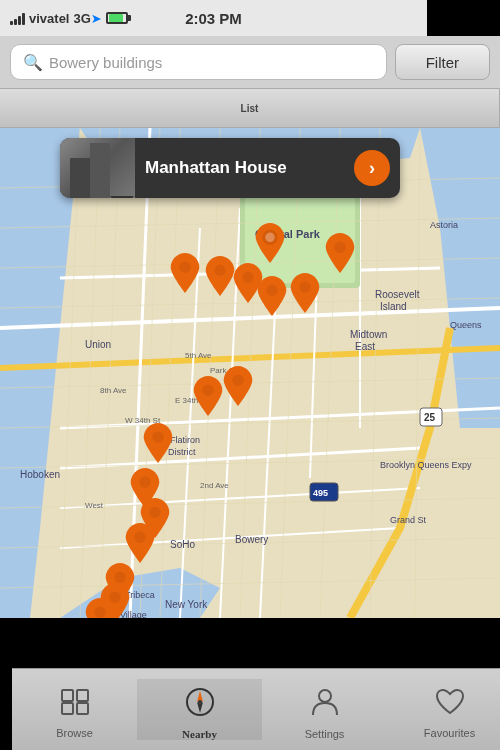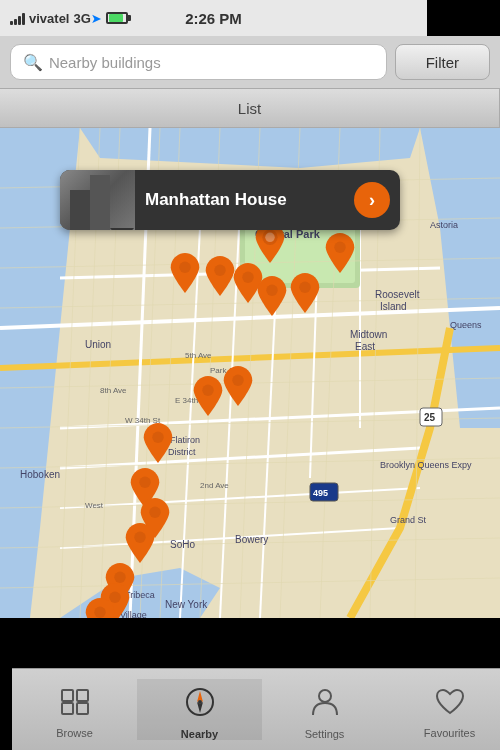--- a/index.html
+++ b/index.html
@@ -144,22 +144,22 @@
       border-top: 1px solid #aaa;
       border-bottom: 1px solid #aaa;
       position: relative;
       z-index: 10;
     }
     .view-tab {
       flex: 1;
       display: flex;
       align-items: center;
       justify-content: center;
-      font-size: 15px;
-      font-weight: 400;
+      font-size: 10px;
+      font-weight: 700;
       color: #444;
       cursor: pointer;
       background: linear-gradient(to bottom, #ddd, #c0c0c0);
     }
     .view-tab:first-child {
       border-right: 1px solid #aaa;
     }
     .view-tab.active {
       background: linear-gradient(to bottom, #c0c0c0, #aaa);
     }
@@ -187,21 +187,20 @@
       top: 10px;
       left: 60px;
       width: 340px;
       background: #333;
       border-radius: 10px;
       display: flex;
       align-items: center;
       overflow: hidden;
       z-index: 20;
       box-shadow: 0 3px 8px rgba(0,0,0,0.4);
-      margin-top: 32px;
     }
     #map-popup::after {
       content: '';
       position: absolute;
       bottom: -12px;
       left: 50px;
       width: 0;
       height: 0;
       border-left: 12px solid transparent;
       border-right: 12px solid transparent;
@@ -287,20 +286,21 @@
       color: #333;
     }
     .tab-item .tab-label {
       font-size: 11px;
       color: #555;
       font-weight: 500;
     }
     .tab-item.active .tab-label {
       color: #333;
       font-weight: 700;
+      font-family: Liberation Serif, serif;
     }
     .tab-item.active {
       background: rgba(0,0,0,0.08);
     }
 
     
     .building-thumb {
       width: 75px;
       height: 60px;
       background: linear-gradient(135deg, #888 0%, #555 50%, #777 100%);
@@ -332,33 +332,33 @@
   <div class="left">
     <div class="signal-bars">
       <span></span>
         <span></span>
         <span></span>
         <span></span>
     </div>
     <span>vivatel</span>
     <span>3G</span>
   </div>
-  <div class="center">2:26 PM</div>
+  <div class="center">2:03 PM</div>
   <div class="right">
     <span class="location-arrow">➤</span>
     <div class="battery-icon">
       <div class="battery-fill"></div>
     </div>
   </div>
 </div>
 
 <div id="search-bar">
   <div id="search-input-wrapper">
     <span class="search-icon-svg">🔍</span>
-    <span id="search-placeholder">Nearby buildings</span>
+    <span id="search-placeholder">Bowery buildings</span>
   </div>
   <button id="filter-button">Filter</button>
 </div>
 
 <div id="view-tabs">
   <div class="view-tab">List</div>
 </div>
 
 <div id="map-area">
 

